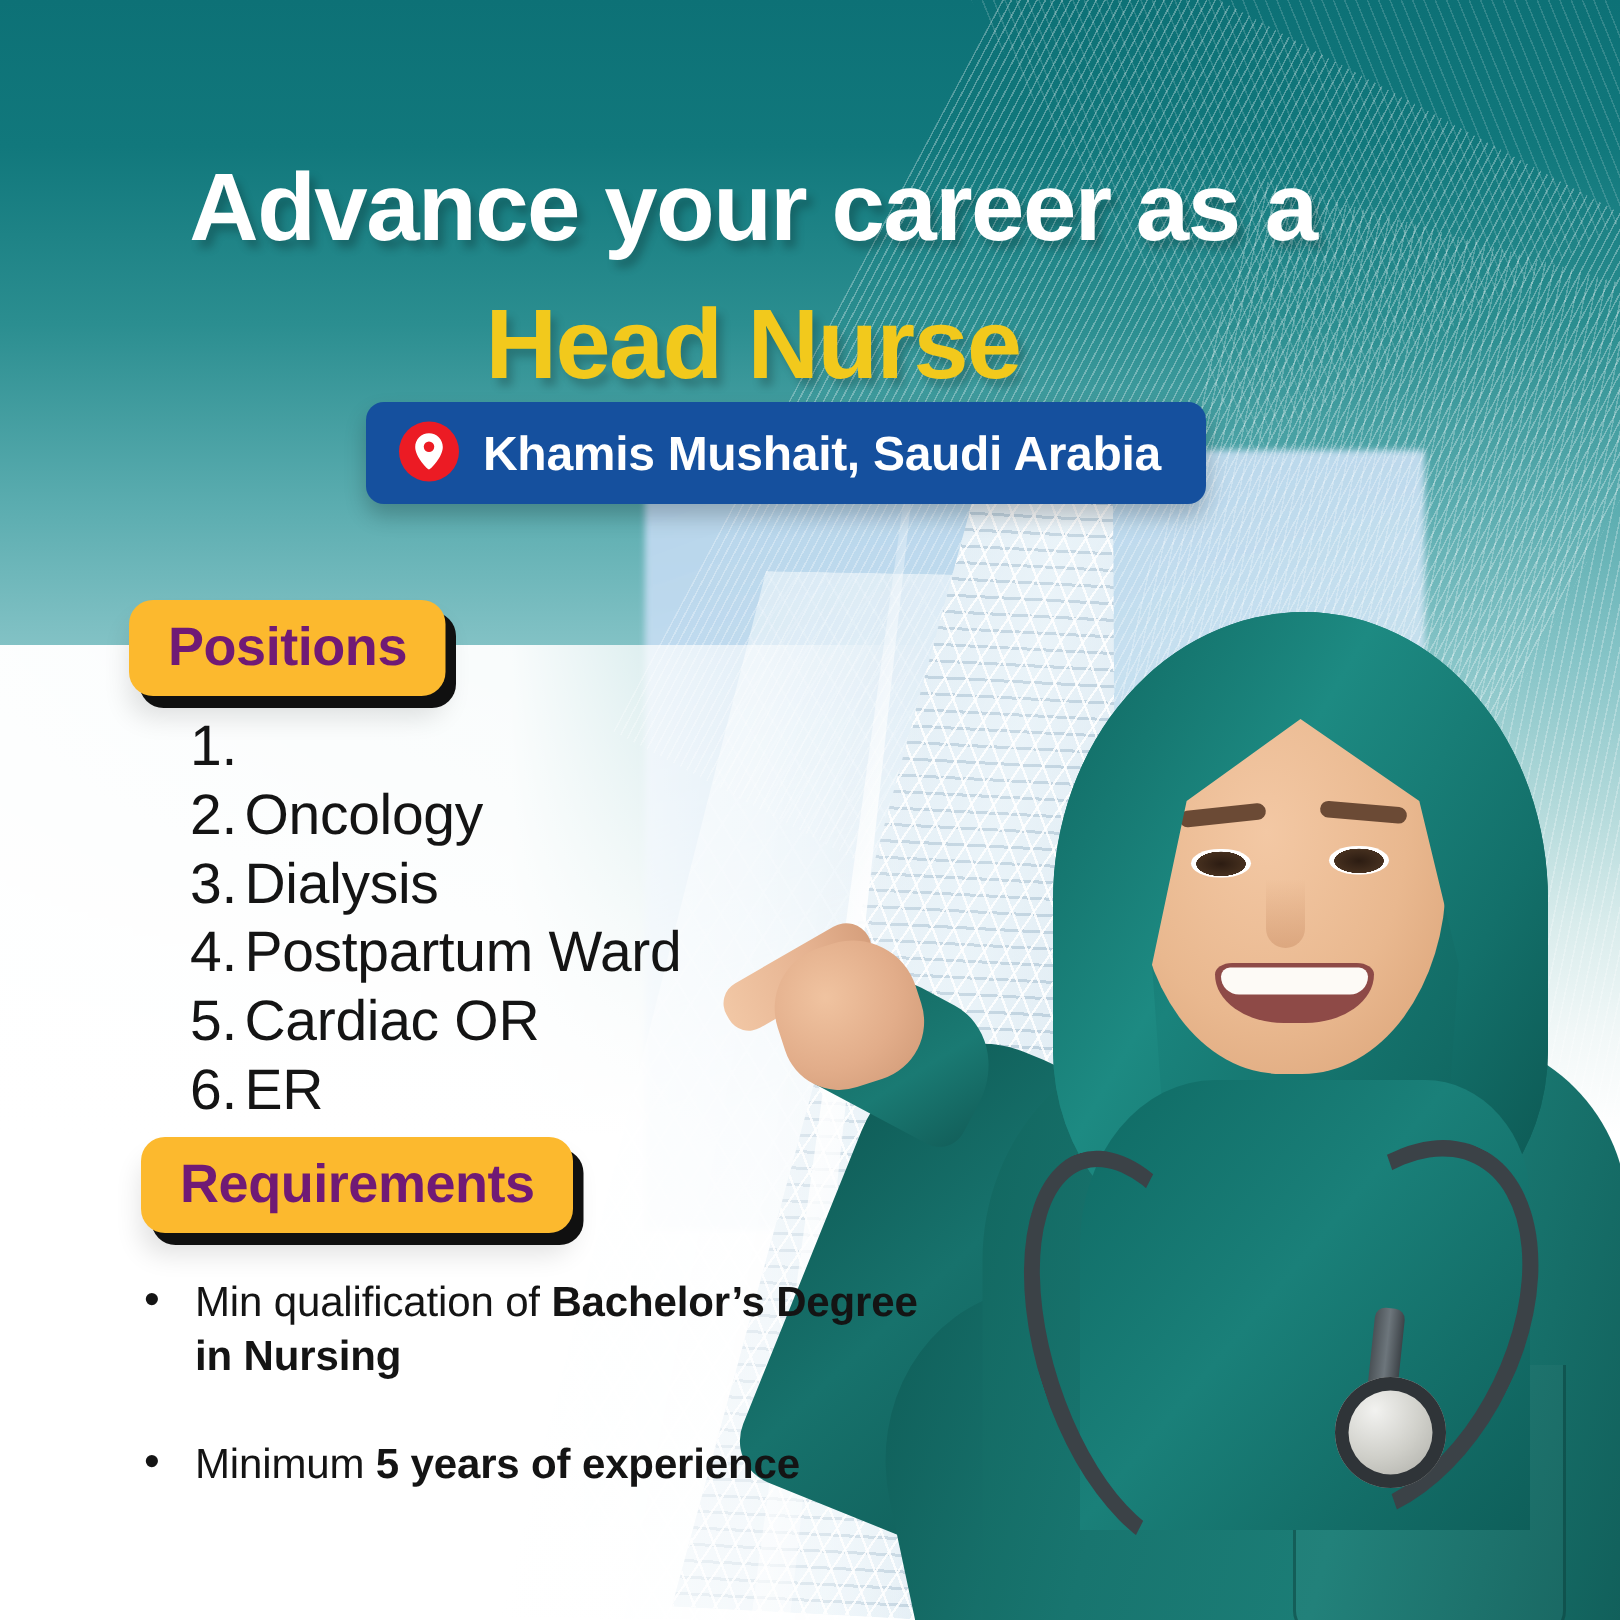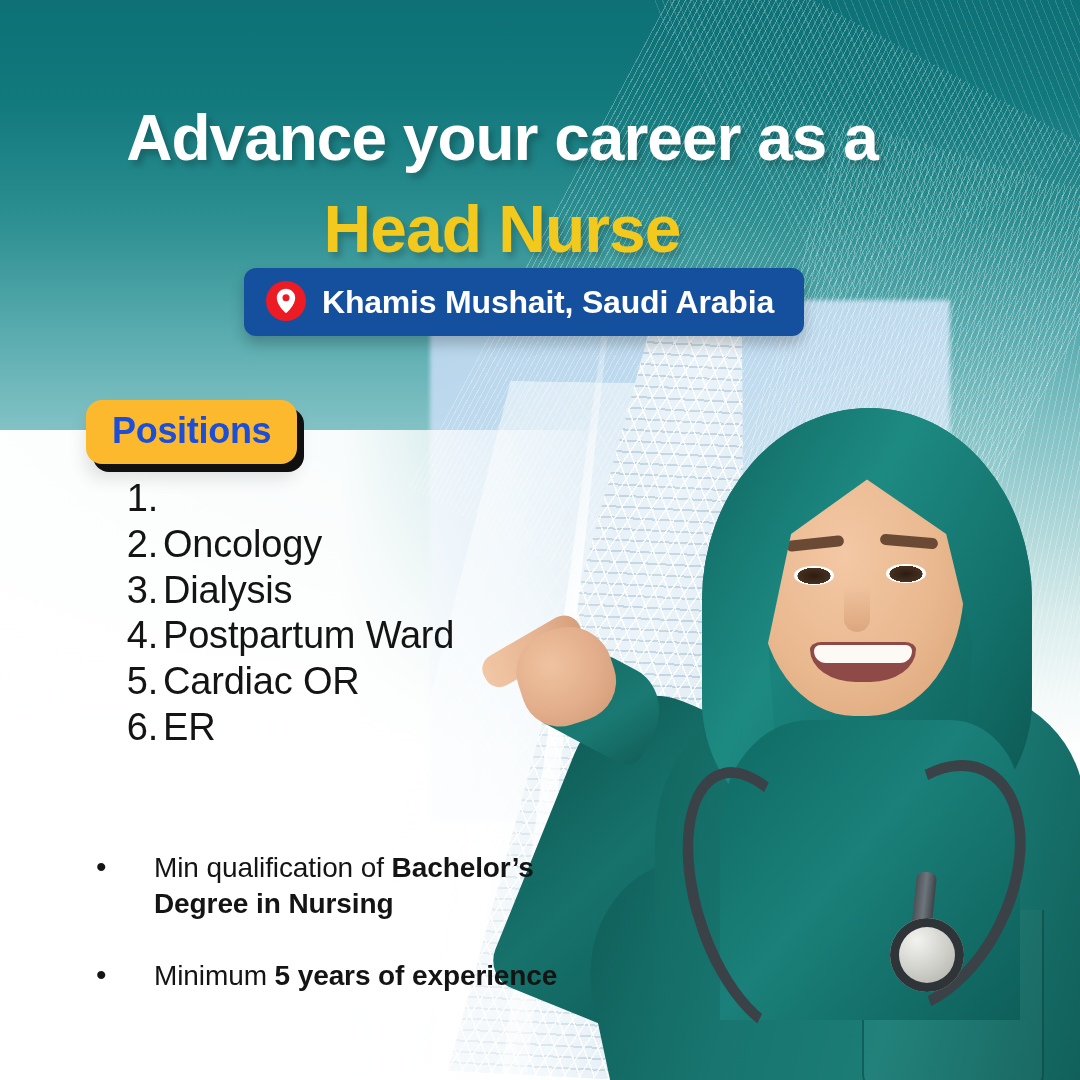--- a/index.html
+++ b/index.html
@@ -412,21 +412,21 @@
     font-weight: 700;
     color: #ffffff;
     letter-spacing: -0.2px;
     white-space: nowrap;
   }
 
   .tag {
     position: absolute;
     display: inline-block;
     background: #fcb92e;
-    color: #1d4ed8;
+    color: #701a75;
     font-size: 36px;
     font-weight: 700;
     letter-spacing: -0.3px;
     padding: 10px 26px 12px 26px;
     border-radius: 16px;
     box-shadow: 7px 8px 0 #101010, 0 14px 18px rgba(0,0,0,0.12);
   }
   .tag-positions { left: 86px; top: 400px; }
   .tag-requirements { left: 94px; top: 758px; }
 
@@ -471,21 +471,21 @@
     line-height: 1.28;
     color: #141414;
     letter-spacing: -0.1px;
   }
   .req-bullet {
     flex: 0 0 auto;
     width: 34px;
     font-size: 30px;
     line-height: 1.15;
   }
-  .req-text { flex: 1 1 auto; margin-left: 24px; }
+  .req-text { flex: 1 1 auto; }
   .req-text b { font-weight: 700; }
 </style>
 </head>
 <body>
 
 <div id="poster">
 
   <div class="bg-gradient"></div>
   <div class="sky-wedge"></div>
   <div class="facade facade-c"></div>
@@ -563,20 +563,21 @@
       <li>
         <span class="pos-num">5.</span>
         <span class="pos-label">Cardiac OR</span>
       </li>
       <li>
         <span class="pos-num">6.</span>
         <span class="pos-label">ER</span>
       </li>
     </ul>
 
+    <div class="tag tag-requirements">Requirements</div>
 
     <ul class="req-list">
       <li>
         <span class="req-bullet">•</span>
         <span class="req-text"><span>Min qualification of </span><b>Bachelor’s Degree in Nursing</b></span>
       </li>
       <li>
         <span class="req-bullet">•</span>
         <span class="req-text"><span>Minimum </span><b>5 years of experience</b></span>
       </li>

